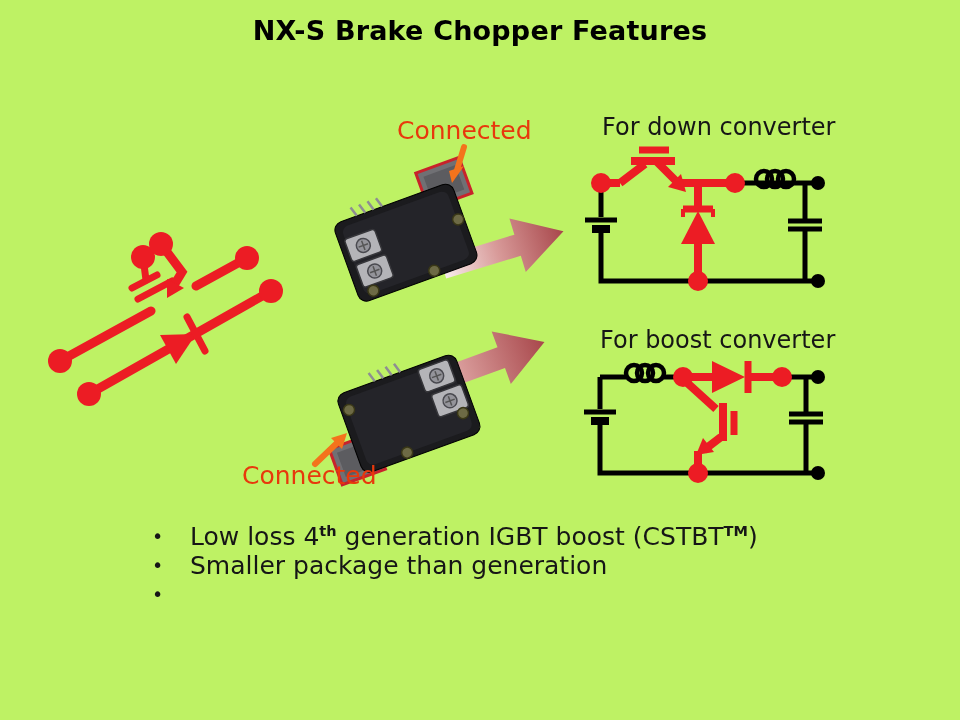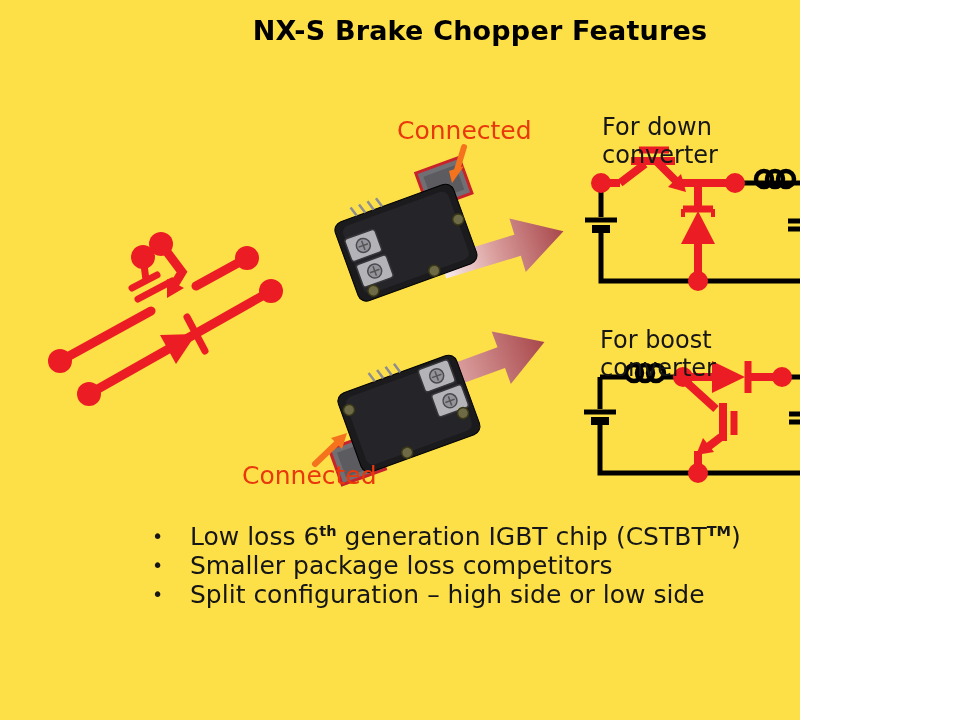--- a/index.html
+++ b/index.html
@@ -1,17 +1,17 @@
 <!DOCTYPE html>
 <html style="--circuit-red: #EC1C24; --connected-text: #E8380C; --pointer-orange: #F4731C; --arrow-gradient-start: #F7ECEB; --arrow-gradient-mid: #D89A99; --arrow-gradient-end: #A8474B; --text: #1A1A1A;"><head>
 <meta charset="utf-8">
 <style>
   html,body{margin:0;padding:0;background:#fff;}
   .slide{
-    position:relative;width:800px;height:720px;background:#fde047;overflow:hidden;
+    position:relative;width:960px;height:720px;background:#bef264;overflow:hidden;
     font-family:"DejaVu Sans","Liberation Sans",sans-serif;color:var(--text,#1a1a1a);
   }
   .abs{position:absolute;}
   .title{
     top:15px;left:0;width:960px;text-align:center;
     font-size:27px;font-weight:bold;color:#000;letter-spacing:0.2px;
   }
   .conn{
     font-size:25px;font-weight:normal;color:var(--connected-text,#E8380C);
   }
@@ -221,25 +221,24 @@
   <div class="abs title">NX-S Brake Chopper Features</div>
 
   <div class="abs conn conn-top">Connected</div>
   <div class="abs circ-label lbl-boost">For boost converter</div>
   <div class="abs circ-label lbl-down">For down converter</div>
   <div class="abs conn conn-bottom">Connected</div>
 
   <div class="abs bullets">
     <div class="bullet-row">
       <span class="bm">•</span>
-      <span class="bt"><span>Low loss 6</span><sup>th</sup><span> generation IGBT chip (CSTBT</span><sup>TM</sup><span>)</span></span>
+      <span class="bt"><span>Low loss 4</span><sup>th</sup><span> generation IGBT boost (CSTBT</span><sup>TM</sup><span>)</span></span>
     </div>
     <div class="bullet-row">
       <span class="bm">•</span>
-      <span class="bt"><span>Smaller package loss competitors</span></span>
+      <span class="bt"><span>Smaller package than generation</span></span>
     </div>
     <div class="bullet-row">
       <span class="bm">•</span>
-      <span class="bt"><span>Split configuration – high side or low side</span></span>
     </div>
   </div>
 
 </div>
 
 </body></html>

